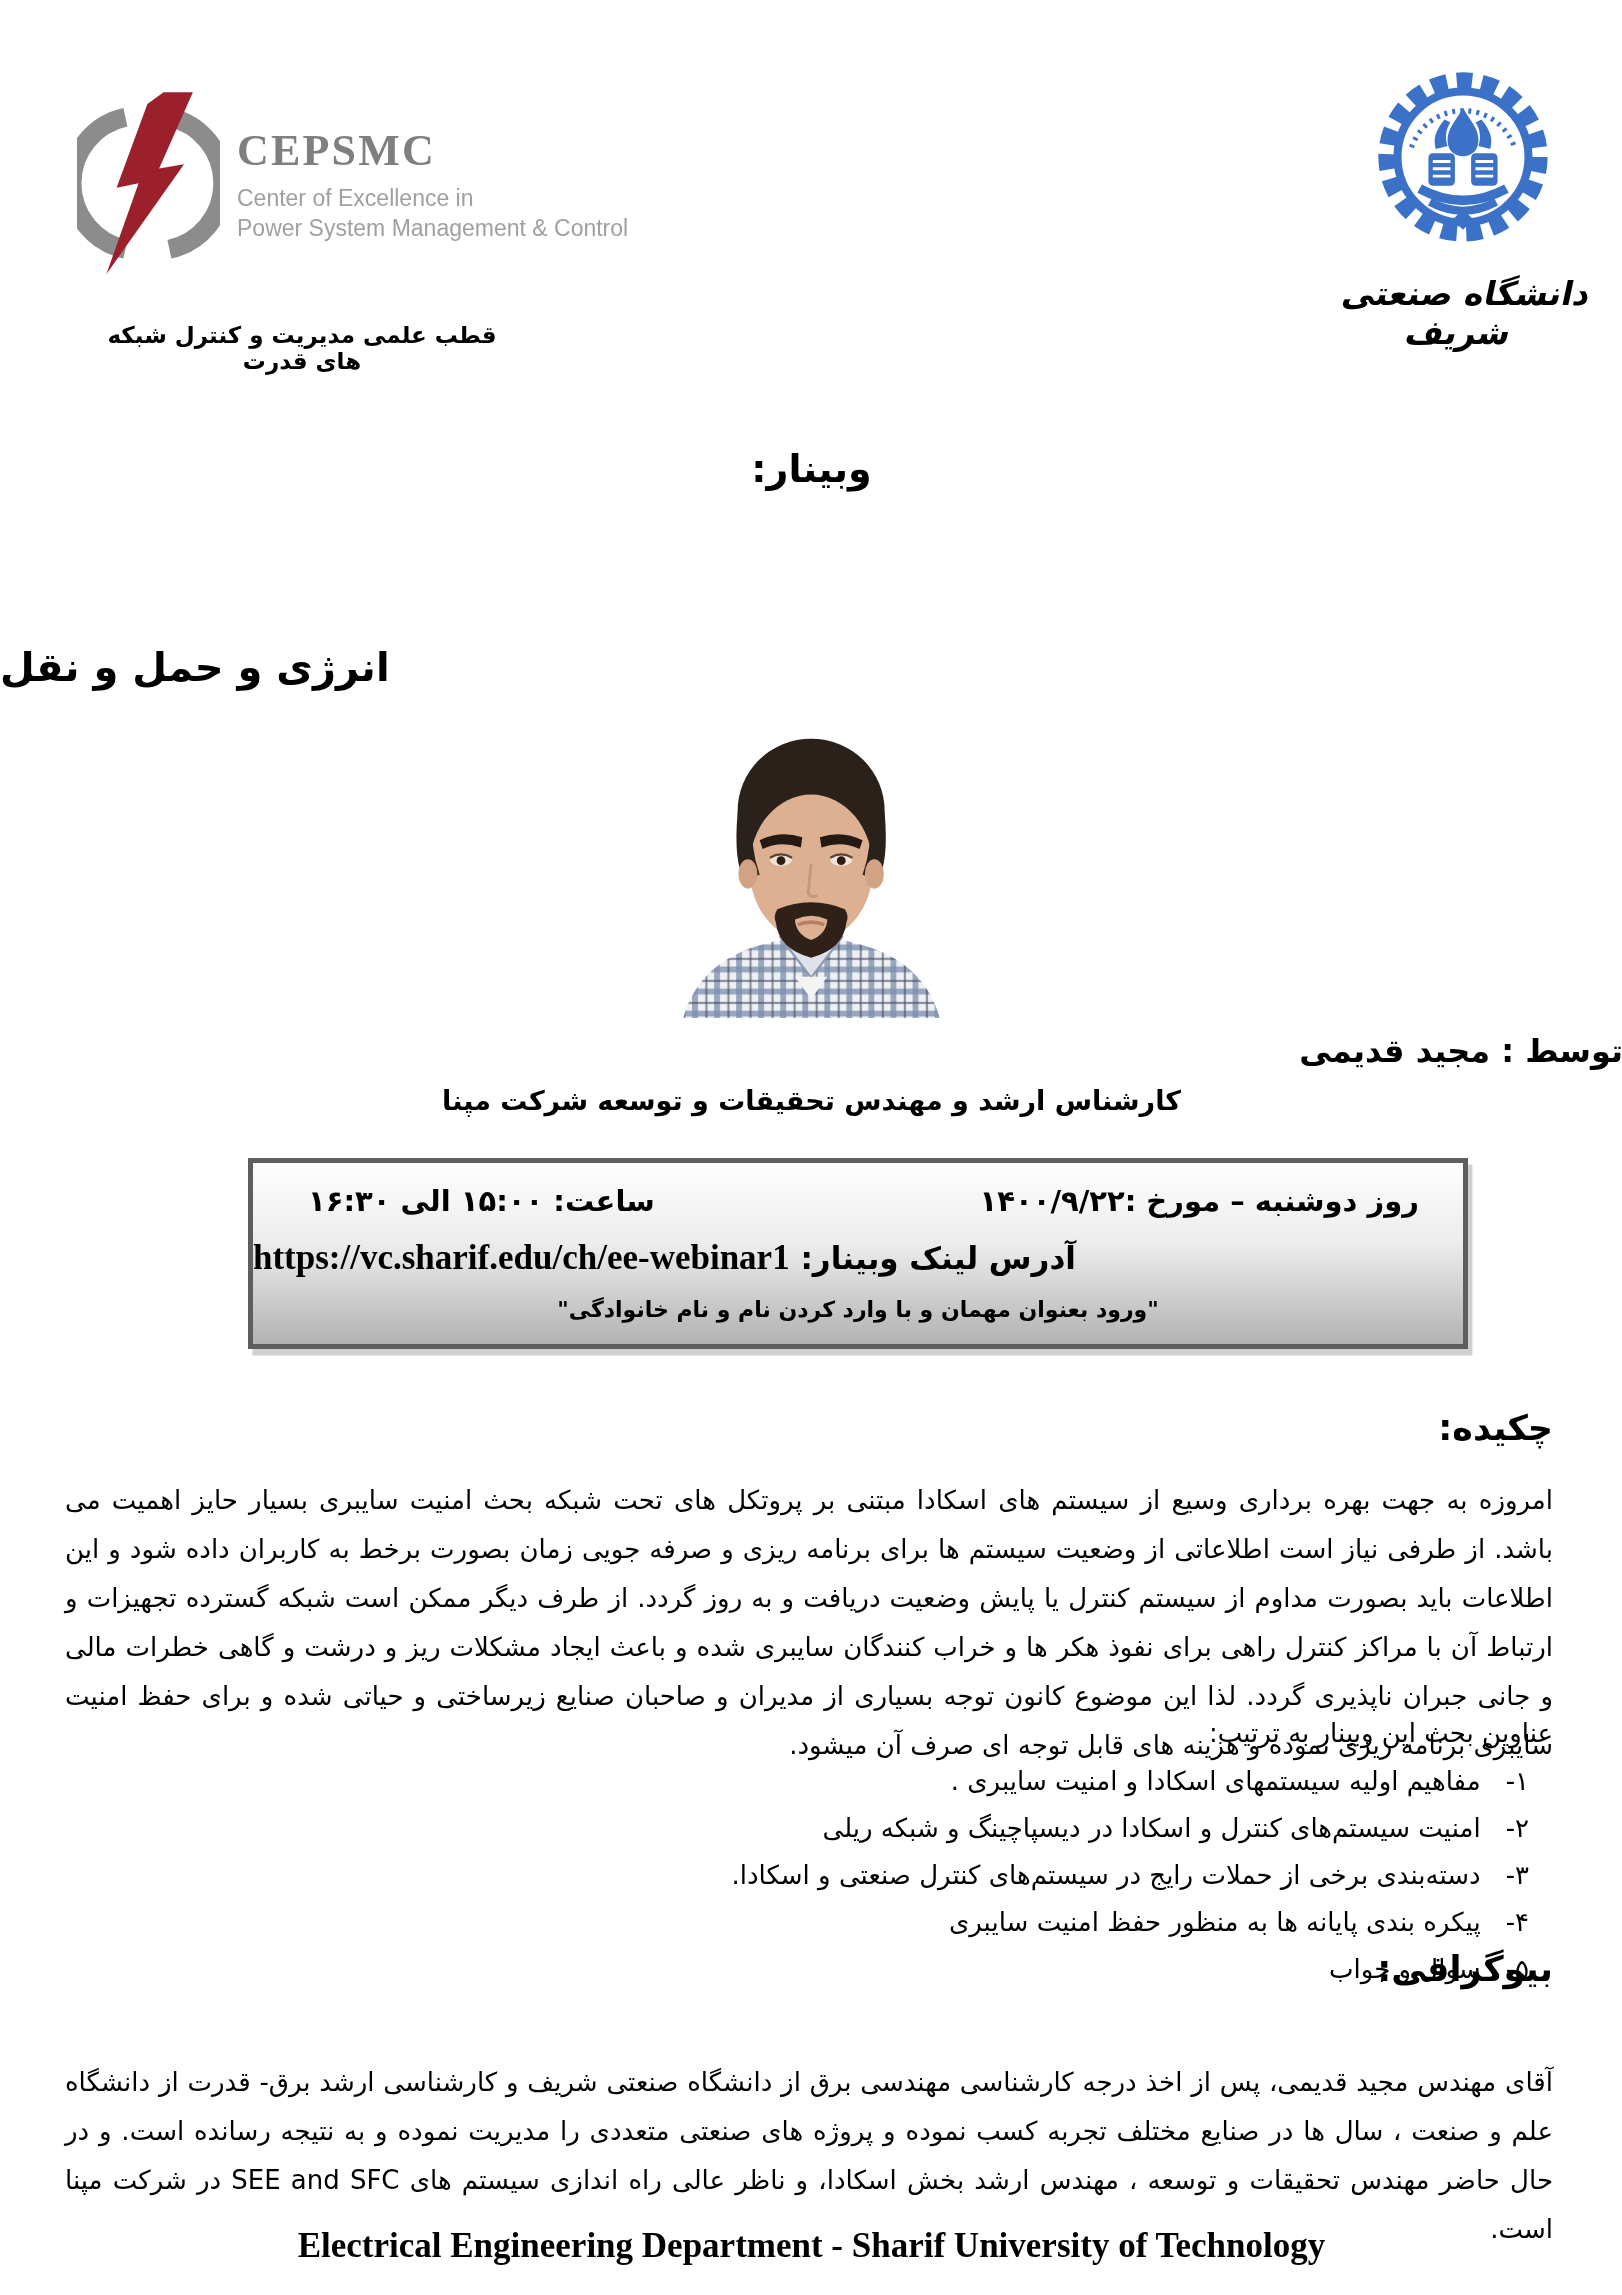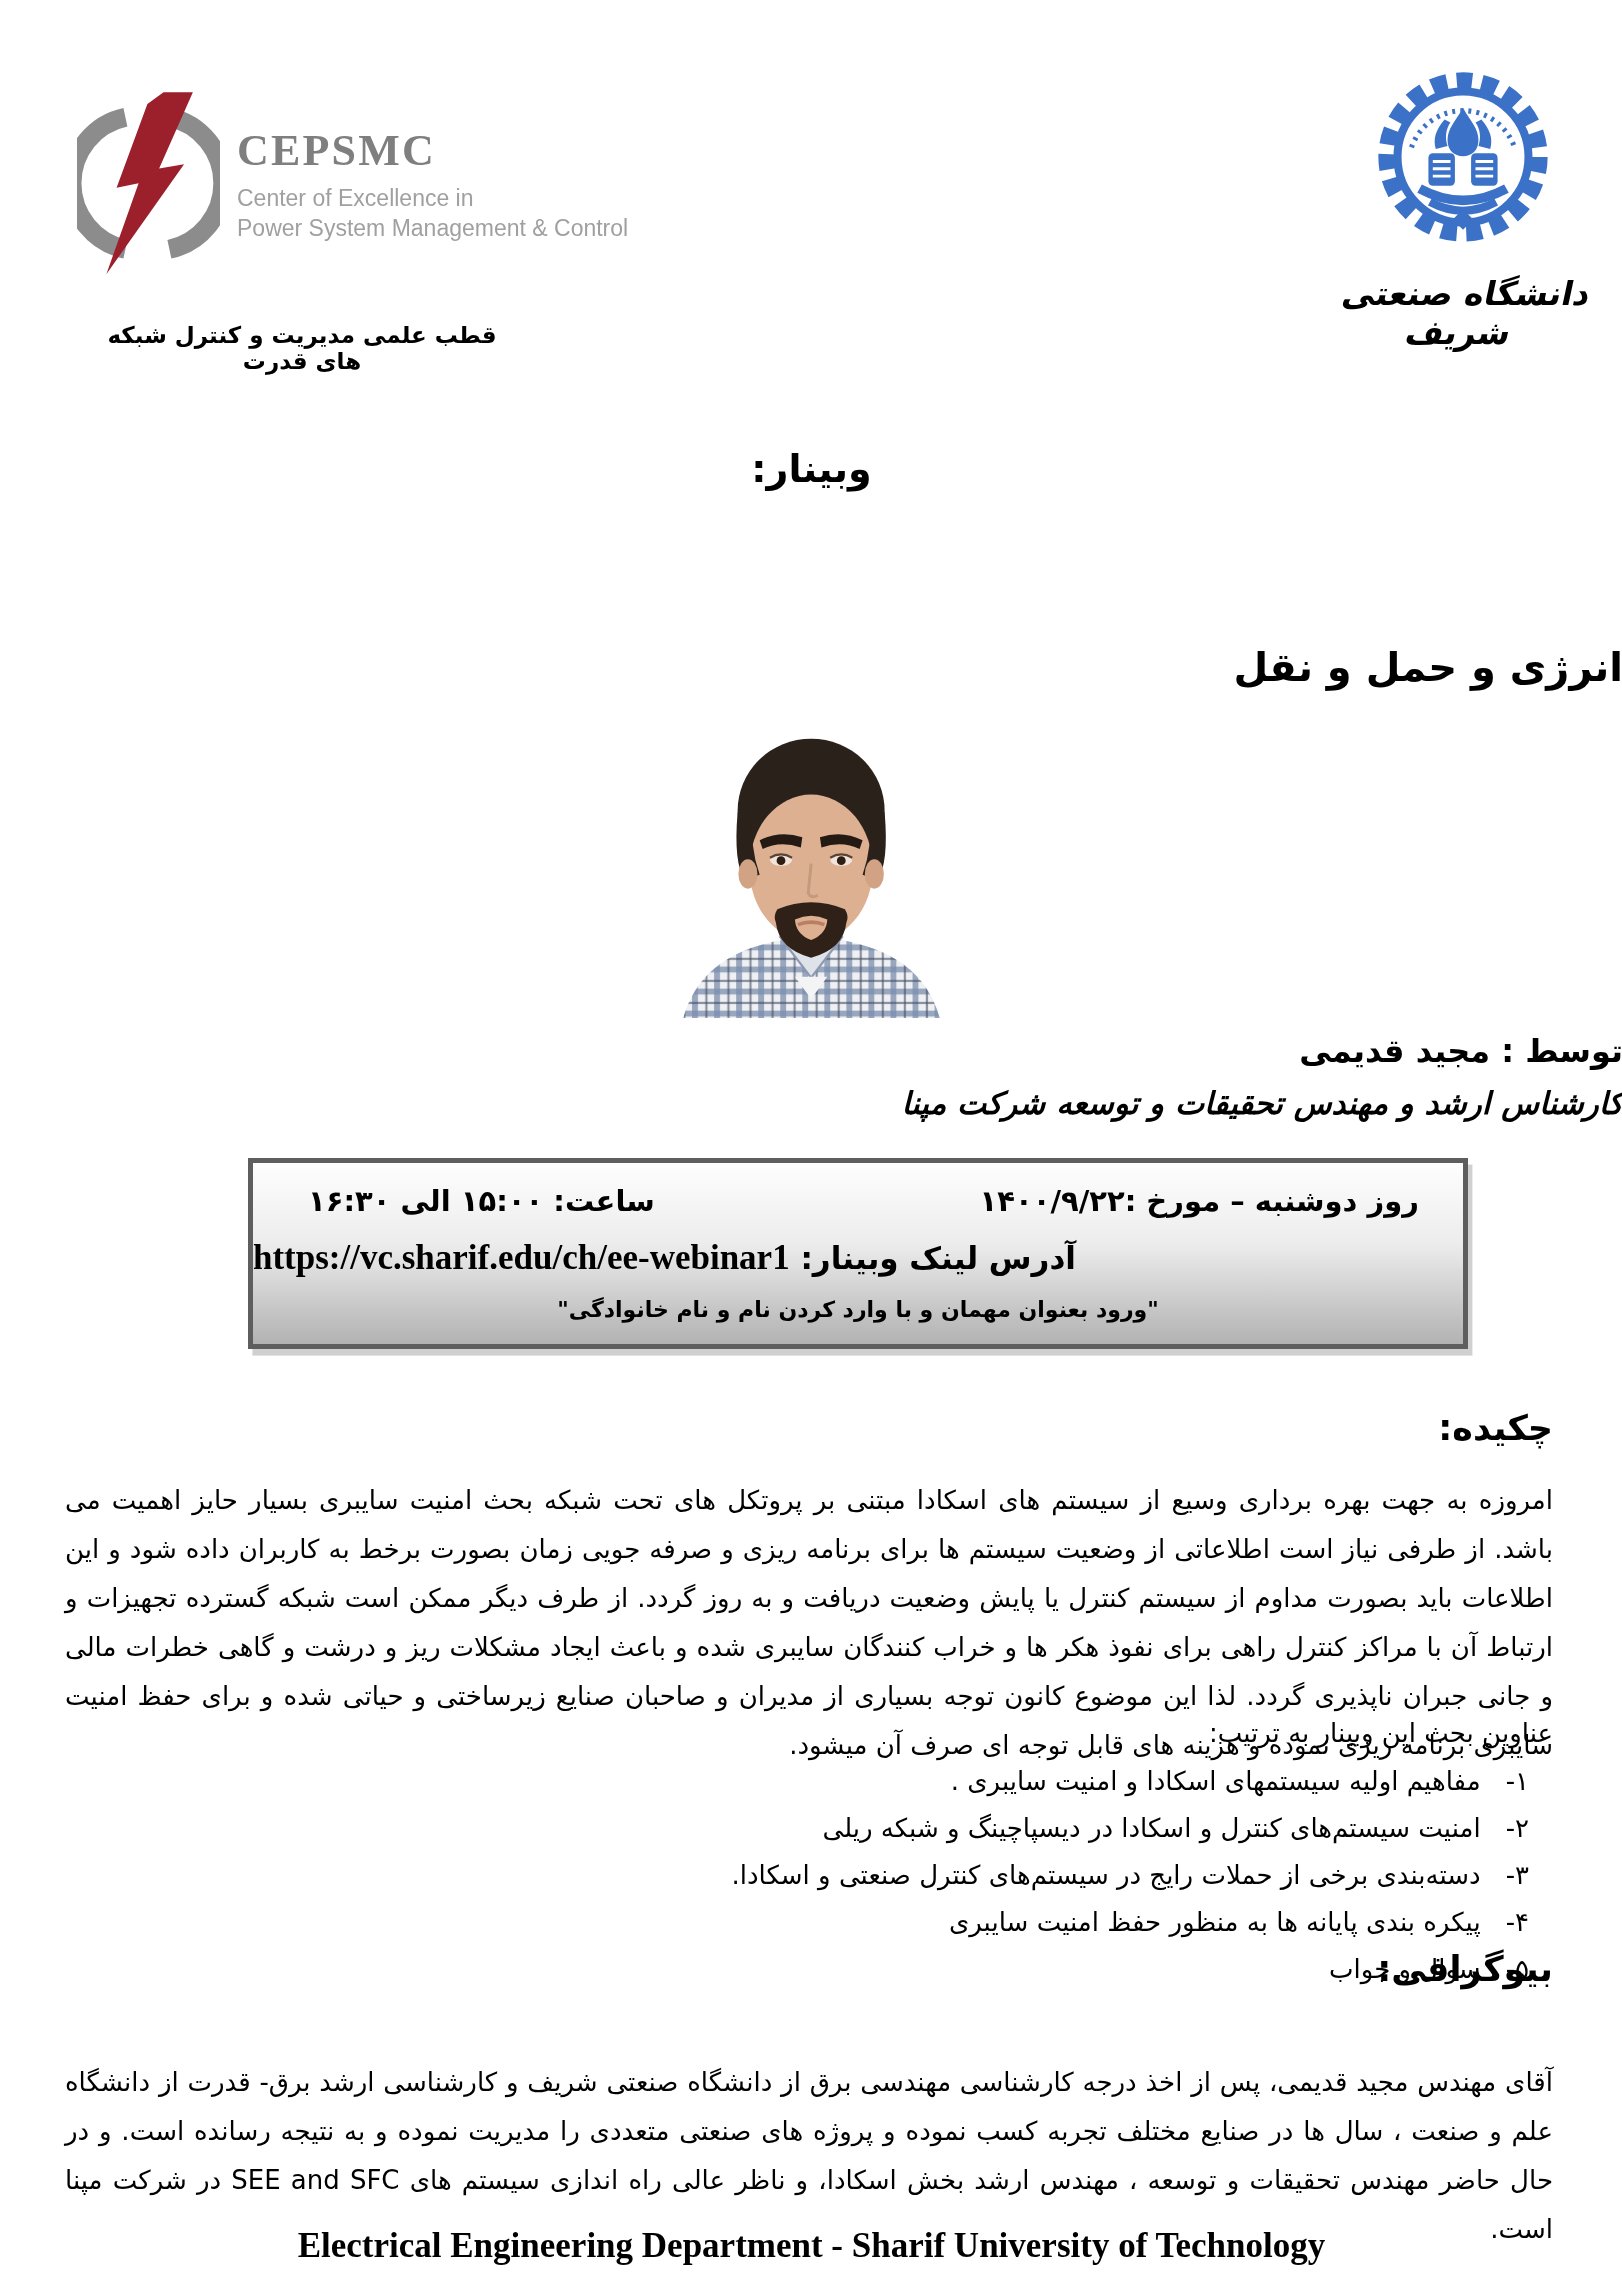--- a/index.html
+++ b/index.html
@@ -23,30 +23,30 @@
   
   .sharif-block { left:1330px; top:65px; width:265px; text-align:center; }
   .sharif-calligraphy { margin-top:22px; font-size:33px; font-weight:bold;
     transform:skewX(-12deg); }
 
   
   .webinar-label { left:0; top:447px; width:100%; text-align:center;
     font-size:38px; font-weight:bold; }
   .title-1 { left:22px; top:545px; width:1579px; text-align:center;
     font-size:40px; font-weight:bold; }
-  .title-2 { left:0; top:644px; width:100%; text-align:right;
+  .title-2 { left:0; top:644px; width:100%; text-align:left;
     font-size:40px; font-weight:bold; }
 
   
   .portrait { left:670px; top:724px; width:283px; height:294px; }
 
   .presenter { left:0; top:1032px; width:100%; text-align:right;
     font-size:32px; font-weight:bold; }
-  .presenter-role { left:0; top:1085px; width:100%; 
-    font-size:31px; font-weight:bold;font-style:italic; }
+  .presenter-role { left:0; top:1085px; width:100%; text-align:center;
+    font-size:27px; font-weight:bold; }
 
   
   .info-box { left:248px; top:1158px; width:1210px; height:181px;
     border:5.1px solid #5e5e5e;
     background:linear-gradient(180deg,#fefefe 0%,#ececec 45%,#b2b2b2 100%);
     box-shadow:4.4px 6.6px 0 rgba(150,150,150,0.45); }
   .info-row1 { display:flex; justify-content:space-between;
     padding:20.6px 44px 0 55px; font-size:29px; font-weight:bold; direction:rtl; }
   .info-link { text-align:left; margin-top:20px; direction:rtl;
     font-size:31px; font-weight:bold; }

